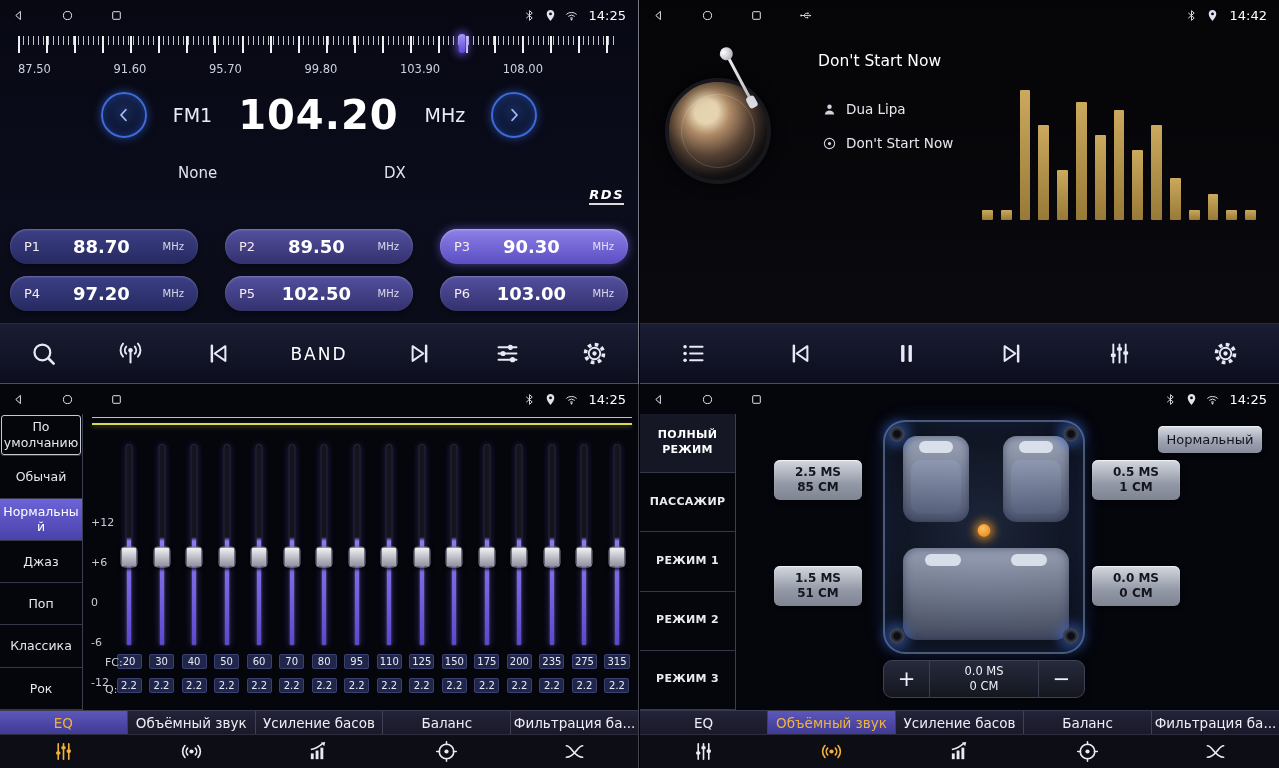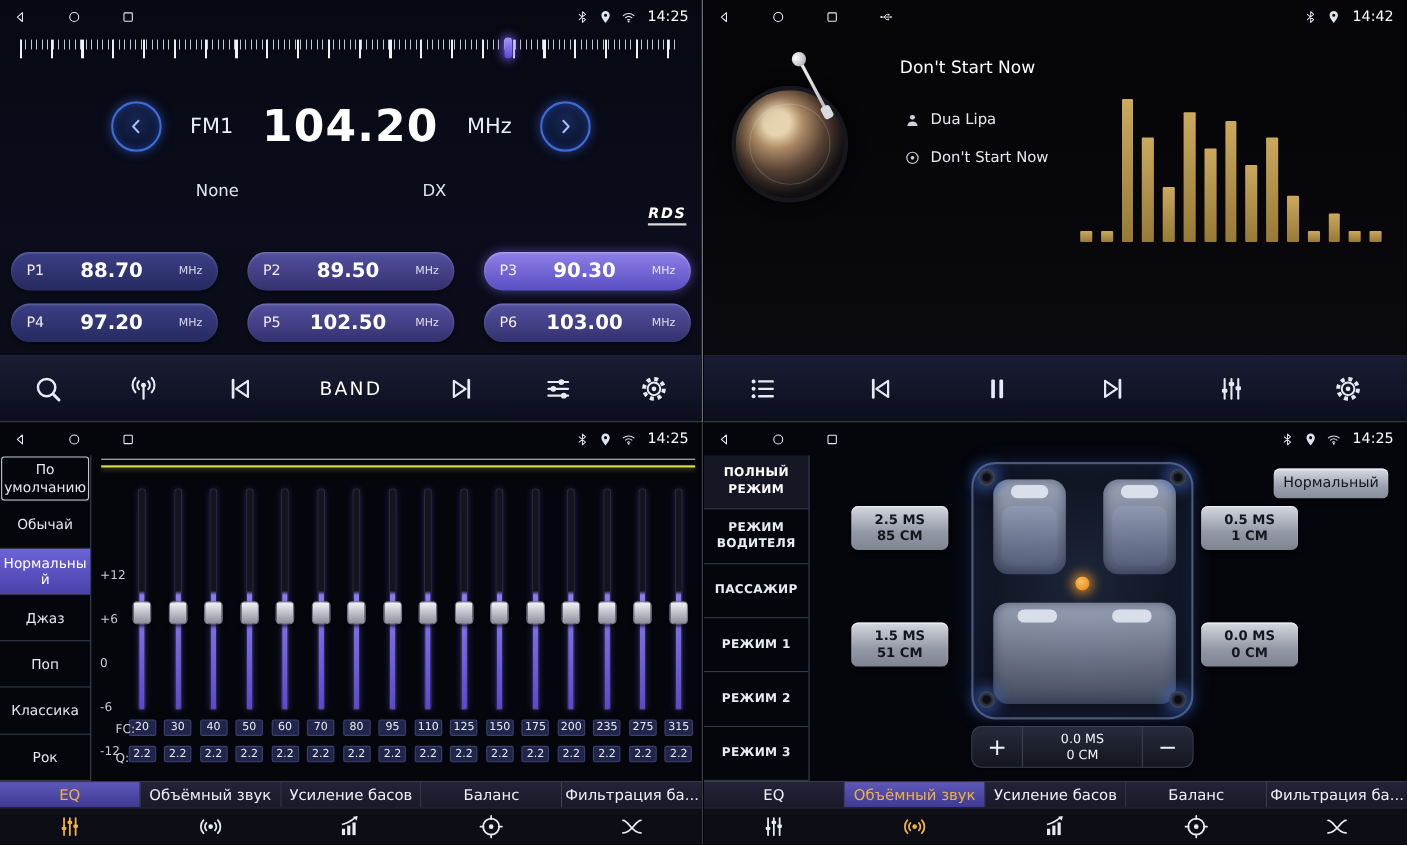--- a/index.html
+++ b/index.html
@@ -395,20 +395,28 @@
             </svg>
           </span>
         <span class="time">14:25</span>
       </div>
     </header>
 
     <div class="ruler">
       <div class="ruler-ticks"></div>
       <div class="ruler-thumb" style="left: 74%;"></div>
     </div>
+    <div class="ruler-labels">
+      <span>87.50</span>
+      <span>91.60</span>
+      <span>95.70</span>
+      <span>99.80</span>
+      <span>103.90</span>
+      <span>108.00</span>
+    </div>
 
     <div class="freq-row">
       <button class="round-btn">
           <svg>
             <use href="#i-chevl"></use>
           </svg>
         </button>
       <span class="band-lbl">FM1</span>
       <span class="bigfreq">104.20</span>
       <span class="mhz">MHz</span>
@@ -865,21 +873,20 @@
             <svg>
               <use href="#i-wifi"></use>
             </svg>
           </span>
         <span class="time">14:25</span>
       </div>
     </header>
 
     <aside class="mode-list">
         <div class="mode-item sel">ПОЛНЫЙ РЕЖИМ</div>
-        <div class="mode-item">РЕЖИМ ВОДИТЕЛЯ</div>
         <div class="mode-item">ПАССАЖИР</div>
         <div class="mode-item">РЕЖИМ 1</div>
         <div class="mode-item">РЕЖИМ 2</div>
         <div class="mode-item">РЕЖИМ 3</div>
       </aside>
 
     <button class="norm-btn">Нормальный</button>
 
     <div class="car">
       <div class="seat fl"></div>

